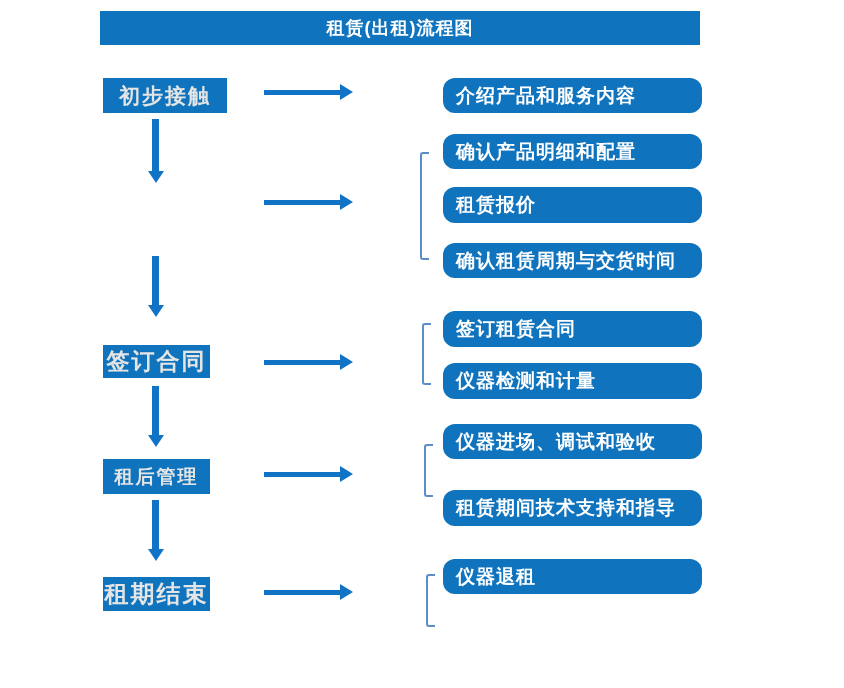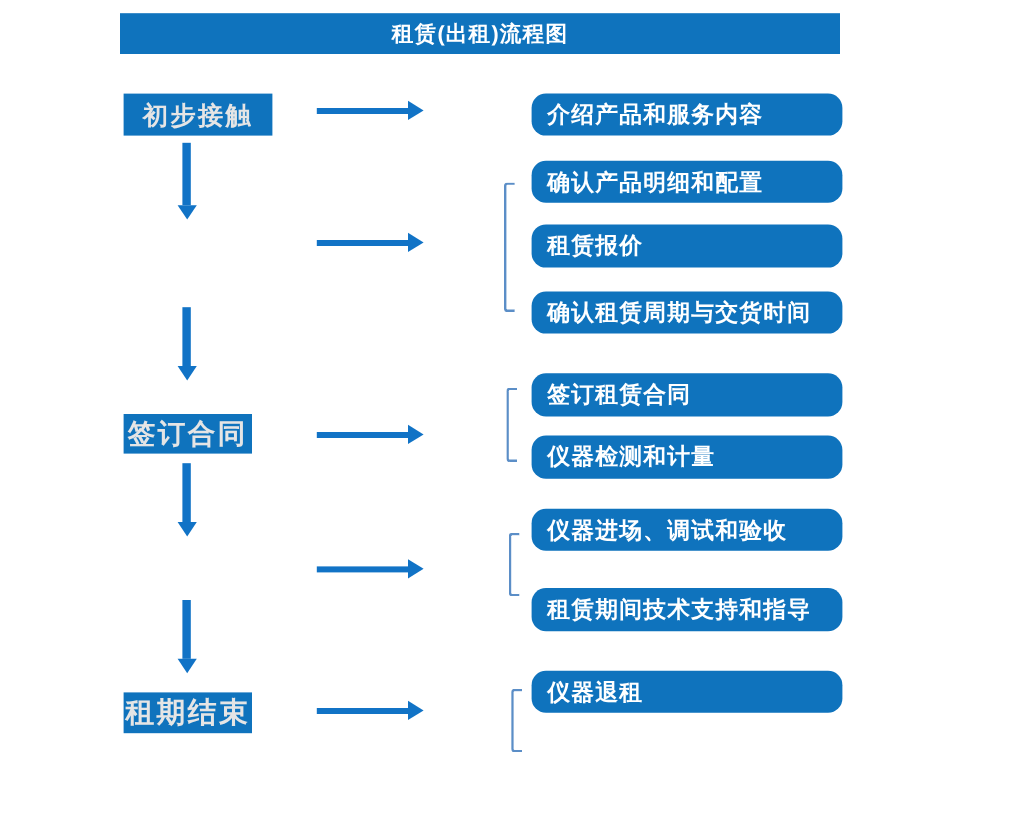--- a/index.html
+++ b/index.html
@@ -65,20 +65,21 @@
 </style>
 </head>
 <body>
 
 <div class="canvas">
 
   <div class="titlebar">租赁(出租)流程图</div>
 
   <div class="lbox" style="left:103px;top:78px;width:124px;height:35px">初步接触</div>
   <div class="lbox" style="left:103px;top:345px;width:107px;height:33px;font-size:23px">签订合同</div>
+  <div class="lbox" style="left:103px;top:459px;width:107px;height:35px;font-size:19px">租后管理</div>
   <div class="lbox" style="left:103px;top:577px;width:107px;height:34px;font-size:24px">租期结束</div>
 
   <div class="varrow" style="left:152px;top:119px;height:52px"></div>
   <div class="varrow" style="left:152px;top:256px;height:49px"></div>
   <div class="varrow" style="left:152px;top:386px;height:49px"></div>
   <div class="varrow" style="left:152px;top:500px;height:49px"></div>
 
   <div class="harrow" style="left:264px;top:90px"></div>
   <div class="harrow" style="left:264px;top:200px"></div>
   <div class="harrow" style="left:264px;top:360px"></div>

